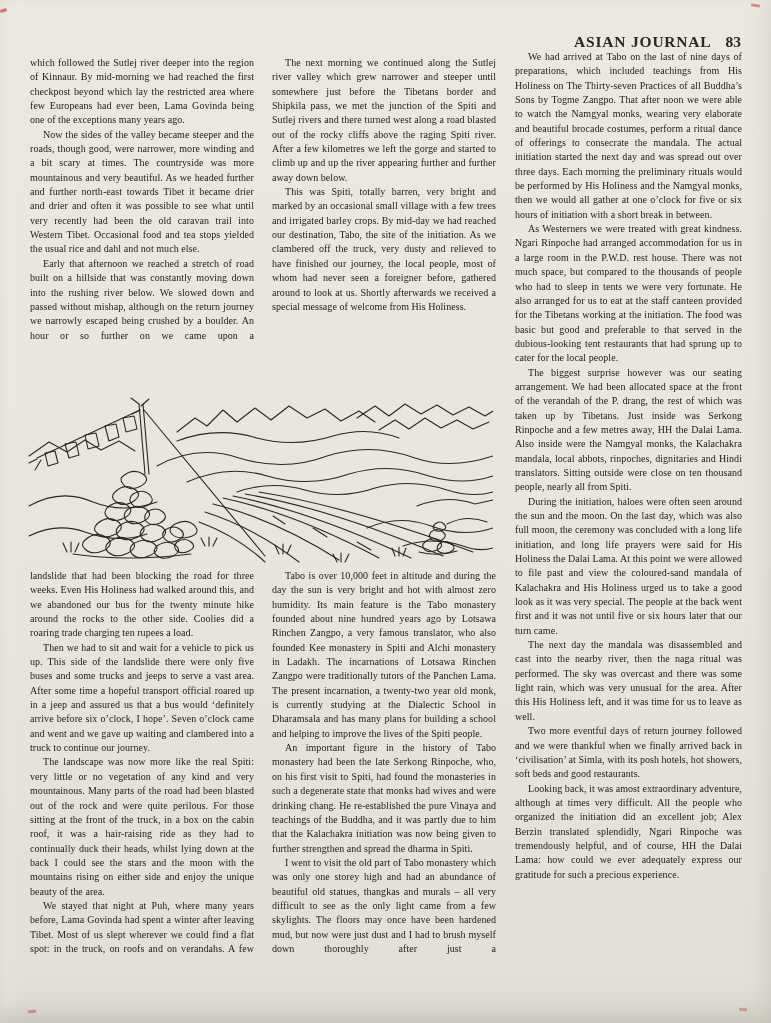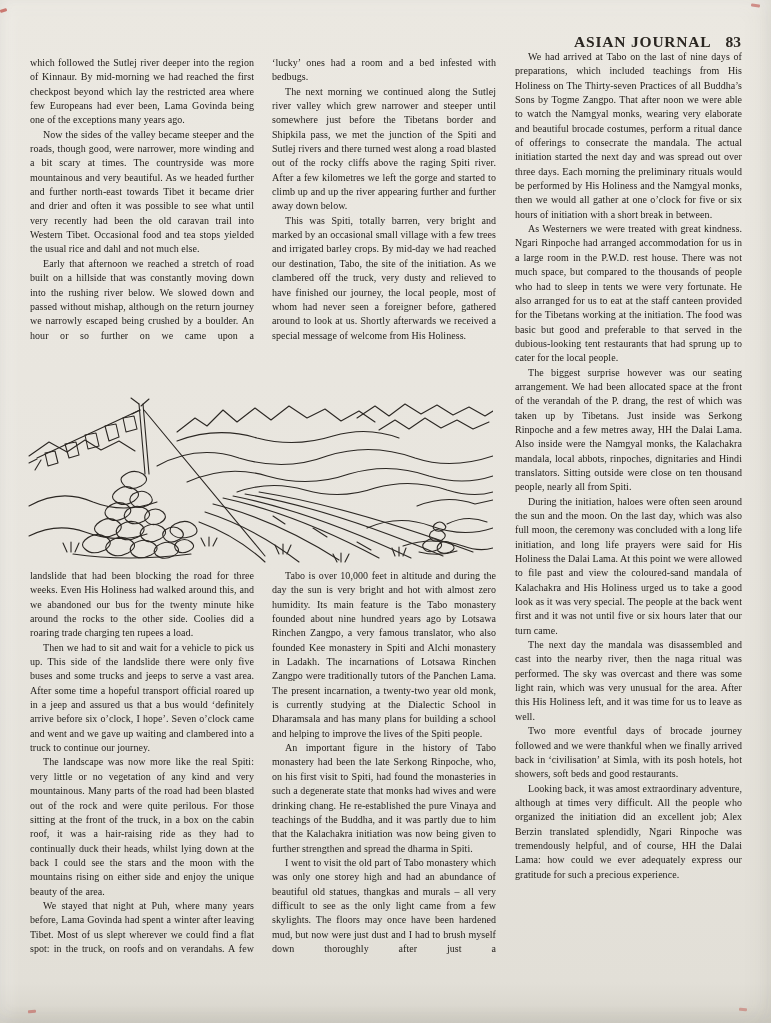--- a/index.html
+++ b/index.html
@@ -55,31 +55,30 @@
   <div class="header">
     <span>ASIAN JOURNAL</span><span class="pageno">83</span>
   </div>
 
   <div class="textcol" id="col1-top">
       <p><span>which followed the Sutlej river deeper into the region of Kinnaur. By mid-morning we had reached the first checkpost beyond which lay the restricted area where few Europeans had ever been, Lama Govinda being one of the exceptions many years ago.</span></p>
       <p class="indent"><span>Now the sides of the valley became steeper and the roads, though good, were narrower, more winding and a bit scary at times. The countryside was more mountainous and very beautiful. As we headed further and further north-east towards Tibet it became drier and drier and often it was possible to see what until very recently had been the old caravan trail into Western Tibet. Occasional food and tea stops yielded the usual rice and dahl and not much else.</span></p>
       <p class="indent flush"><span>Early that afternoon we reached a stretch of road built on a hillside that was constantly moving down into the rushing river below. We slowed down and passed without mishap, although on the return journey we narrowly escaped being crushed by a boulder. An hour or so further on we came upon a</span></p>
     </div>
   <div class="textcol" id="col2-top">
-      <p><span>‘lucky’ ones had a room and a bed infested with bedbugs.</span></p>
       <p class="indent"><span>The next morning we continued along the Sutlej river valley which grew narrower and steeper until somewhere just before the Tibetans border and Shipkila pass, we met the junction of the Spiti and Sutlej rivers and there turned west along a road blasted out of the rocky cliffs above the raging Spiti river. After a few kilometres we left the gorge and started to climb up and up the river appearing further and further away down below.</span></p>
       <p class="indent"><span>This was Spiti, totally barren, very bright and marked by an occasional small village with a few trees and irrigated barley crops. By mid-day we had reached our destination, Tabo, the site of the initiation. As we clambered off the truck, very dusty and relieved to have finished our journey, the local people, most of whom had never seen a foreigner before, gathered around to look at us. Shortly afterwards we received a special message of welcome from His Holiness.</span></p>
     </div>
   <div class="textcol" id="col3">
       <p class="indent"><span>We had arrived at Tabo on the last of nine days of preparations, which included teachings from His Holiness on </span><span class="italic">The Thirty-seven Practices of all Buddha’s Sons</span><span> by Togme Zangpo. That after noon we were able to watch the Namgyal monks, wearing very elaborate and beautiful brocade costumes, perform a ritual dance of offerings to consecrate the mandala. The actual initiation started the next day and was spread out over three days. Each morning the preliminary rituals would be performed by His Holiness and the Namgyal monks, then we would all gather at one o’clock for five or six hours of initiation with a short break in between.</span></p>
       <p class="indent"><span>As Westerners we were treated with great kindness. Ngari Rinpoche had arranged accommodation for us in a large room in the P.W.D. rest house. There was not much space, but compared to the thousands of people who had to sleep in tents we were very fortunate. He also arranged for us to eat at the staff canteen provided for the Tibetans working at the initiation. The food was basic but good and preferable to that served in the dubious-looking tent restaurants that had sprung up to cater for the local people.</span></p>
       <p class="indent"><span>The biggest surprise however was our seating arrangement. We had been allocated space at the front of the verandah of the P. drang, the rest of which was taken up by Tibetans. Just inside was Serkong Rinpoche and a few metres away, HH the Dalai Lama. Also inside were the Namgyal monks, the Kalachakra mandala, local abbots, rinpoches, dignitaries and Hindi translators. Sitting outside were close on ten thousand people, nearly all from Spiti.</span></p>
       <p class="indent"><span>During the initiation, haloes were often seen around the sun and the moon. On the last day, which was also full moon, the ceremony was concluded with a long life initiation, and long life prayers were said for His Holiness the Dalai Lama. At this point we were allowed to file past and view the coloured-sand mandala of Kalachakra and His Holiness urged us to take a good look as it was very special. The people at the back went first and it was not until five or six hours later that our turn came.</span></p>
       <p class="indent"><span>The next day the mandala was disassembled and cast into the nearby river, then the naga ritual was performed. The sky was overcast and there was some light rain, which was very unusual for the area. After this His Holiness left, and it was time for us to leave as well.</span></p>
-      <p class="indent"><span>Two more eventful days of brocade journey followed and we were thankful when we finally arrived back in ‘civilisation’ at Simla, with its posh hotels, hot showers, soft beds and good restaurants.</span></p>
+      <p class="indent"><span>Two more eventful days of return journey followed and we were thankful when we finally arrived back in ‘civilisation’ at Simla, with its posh hotels, hot showers, soft beds and good restaurants.</span></p>
       <p class="indent"><span>Looking back, it was amost extraordinary adventure, although at times very difficult. All the people who organized the initiation did an excellent job; Alex Berzin translated splendidly, Ngari Rinpoche was tremendously helpful, and of course, HH the Dalai Lama: how could we ever adequately express our gratitude for such a precious experience.</span></p>
     </div>
   <div class="textcol" id="col1-bottom">
       <p><span>landslide that had been blocking the road for three weeks. Even His Holiness had walked around this, and we abandoned our bus for the twenty minute hike around the rocks to the other side. Coolies did a roaring trade charging ten rupees a load.</span></p>
       <p class="indent"><span>Then we had to sit and wait for a vehicle to pick us up. This side of the landslide there were only five buses and some trucks and jeeps to serve a vast area. After some time a hopeful transport official roared up in a jeep and assured us that a bus would ‘definitely arrive before six o’clock, I hope’. Seven o’clock came and went and we gave up waiting and clambered into a truck to continue our journey.</span></p>
       <p class="indent"><span>The landscape was now more like the real Spiti: very little or no vegetation of any kind and very mountainous. Many parts of the road had been blasted out of the rock and were quite perilous. For those sitting at the front of the truck, in a box on the cabin roof, it was a hair-raising ride as they had to continually duck their heads, whilst lying down at the back I could see the stars and the moon with the mountains rising on either side and enjoy the unique beauty of the area.</span></p>
       <p class="indent flush"><span>We stayed that night at Puh, where many years before, Lama Govinda had spent a winter after leaving Tibet. Most of us slept wherever we could find a flat spot: in the truck, on roofs and on verandahs. A few</span></p>
     </div>
   <div class="textcol" id="col2-bottom">
       <p class="indent"><span>Tabo is over 10,000 feet in altitude and during the day the sun is very bright and hot with almost zero humidity. Its main feature is the Tabo monastery founded about nine hundred years ago by Lotsawa Rinchen Zangpo, a very famous translator, who also founded Kee monastery in Spiti and Alchi monastery in Ladakh. The incarnations of Lotsawa Rinchen Zangpo were traditionally tutors of the Panchen Lama. The present incarnation, a twenty-two year old monk, is currently studying at the Dialectic School in Dharamsala and has many plans for building a school and helping to improve the lives of the Spiti people.</span></p>

